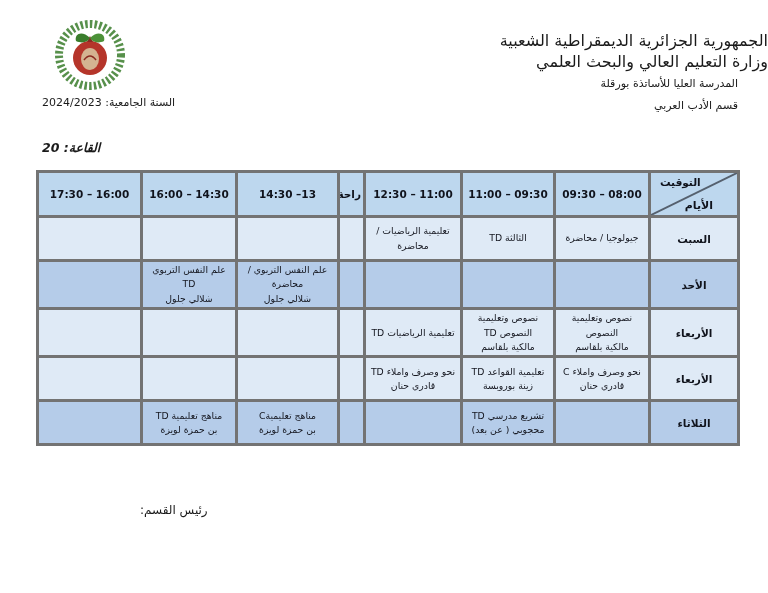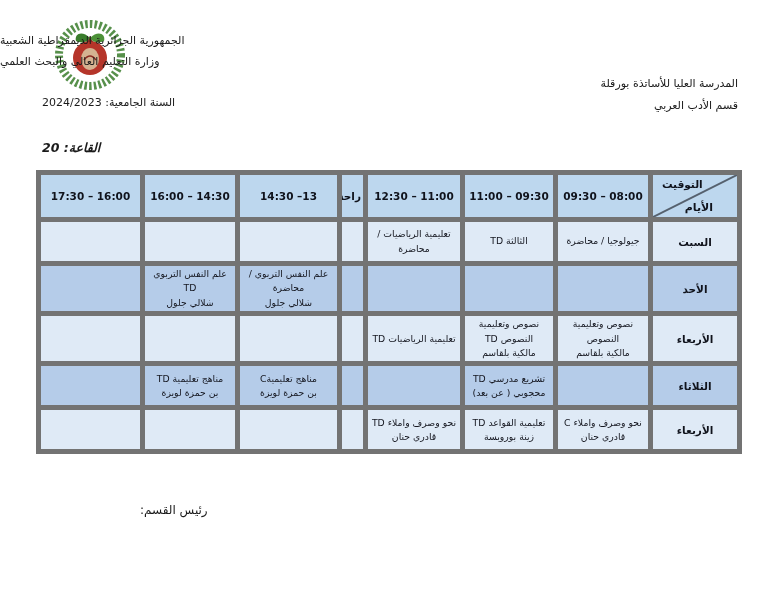--- a/index.html
+++ b/index.html
@@ -1,35 +1,35 @@
 <!DOCTYPE html>
 <html lang="ar"><head>
 <meta charset="utf-8">
 <style>
   html,body{margin:0;padding:0;}
   body{
     width:768px;height:593px;background:#ffffff;position:relative;
     font-family:"DejaVu Sans",sans-serif;color:#1a1a1a;overflow:hidden;
   }
   
-  .republic{position:absolute;top:30px;left:0;right:0;text-align:left;
-    font-size:11px;line-height:21px;direction:rtl;}
+  .republic{position:absolute;top:30px;left:0;right:0;text-align:right;
+    font-size:16px;line-height:21px;direction:rtl;}
   .school-block{position:absolute;top:73px;right:30px;text-align:right;
     font-size:11px;line-height:22px;direction:rtl;}
   .year{position:absolute;top:96px;left:42px;font-size:11px;direction:rtl;}
   .logo{position:absolute;top:14px;left:50px;width:80px;height:82px;}
   
   .title-row{position:absolute;top:139px;left:0;right:0;height:20px;}
   .main-title{text-align:center;font-weight:bold;font-size:13.5px;direction:rtl;}
   .room{position:absolute;top:1px;left:42px;font-weight:bold;font-size:12.5px;direction:rtl;font-style:italic;}
   
   table.tt{position:absolute;top:170px;left:36px;width:701px;
     border-collapse:collapse;table-layout:fixed;direction:rtl;
     border:2px solid #4d5866;}
-  table.tt th,table.tt td{border:5px solid #737373;vertical-align:middle;
+  table.tt th,table.tt td{border:3px solid #737373;vertical-align:middle;
     text-align:center;padding:1px 2px;overflow:hidden;}
   table.tt th{background:#bdd7ee;font-weight:700;font-size:10.5px;height:40px;color:#10131c;}
   table.tt td.day{font-weight:700;font-size:10.5px;color:#10131c;}
   table.tt td.cell{font-size:9.3px;line-height:1.55;white-space:pre-line;color:#14161f;}
   tr.body-row{height:44px;}
   tr.light{background:#dfeaf6;}
   tr.dark{background:#b5cce9;}
   th.corner{position:relative;padding:0;}
   th.corner svg{position:absolute;inset:0;width:100%;height:100%;}
   th.corner .c-top{position:absolute;top:3px;left:9px;font-size:10.5px;}
@@ -132,44 +132,44 @@
 مالكية بلقاسم</td>
     <td class="cell">نصوص وتعليمية النصوص TD
 مالكية بلقاسم</td>
     <td class="cell">تعليمية الرياضيات TD</td>
     <td class="cell"></td>
     <td class="cell"></td>
     <td class="cell"></td>
     <td class="cell"></td>
   </tr>
 
+  <tr class="body-row light">
+    <td class="day">الأربعاء</td>
+    <td class="cell">نحو وصرف واملاء C
+قادري حنان</td>
+    <td class="cell">تعليمية القواعد TD
+زينة بوروبسة</td>
+    <td class="cell">نحو وصرف واملاء TD
+قادري حنان</td>
+    <td class="cell"></td>
+    <td class="cell"></td>
+    <td class="cell"></td>
+    <td class="cell"></td>
+  </tr>
+
   <tr class="body-row dark">
     <td class="day">الثلاثاء</td>
     <td class="cell"></td>
     <td class="cell">تشريع مدرسي TD
 محجوبي ( عن بعد)</td>
     <td class="cell"></td>
     <td class="cell"></td>
     <td class="cell">مناهج تعليميةC
 بن حمزة لويزة</td>
     <td class="cell">مناهج تعليمية TD
 بن حمزة لويزة</td>
     <td class="cell"></td>
   </tr>
 
-  <tr class="body-row light">
-    <td class="day">الأربعاء</td>
-    <td class="cell">نحو وصرف واملاء C
-قادري حنان</td>
-    <td class="cell">تعليمية القواعد TD
-زينة بوروبسة</td>
-    <td class="cell">نحو وصرف واملاء TD
-قادري حنان</td>
-    <td class="cell"></td>
-    <td class="cell"></td>
-    <td class="cell"></td>
-    <td class="cell"></td>
-  </tr>
-
 </tbody>
   </table>
 
 <div class="signature">رئيس القسم:</div>
 
 </body></html>

